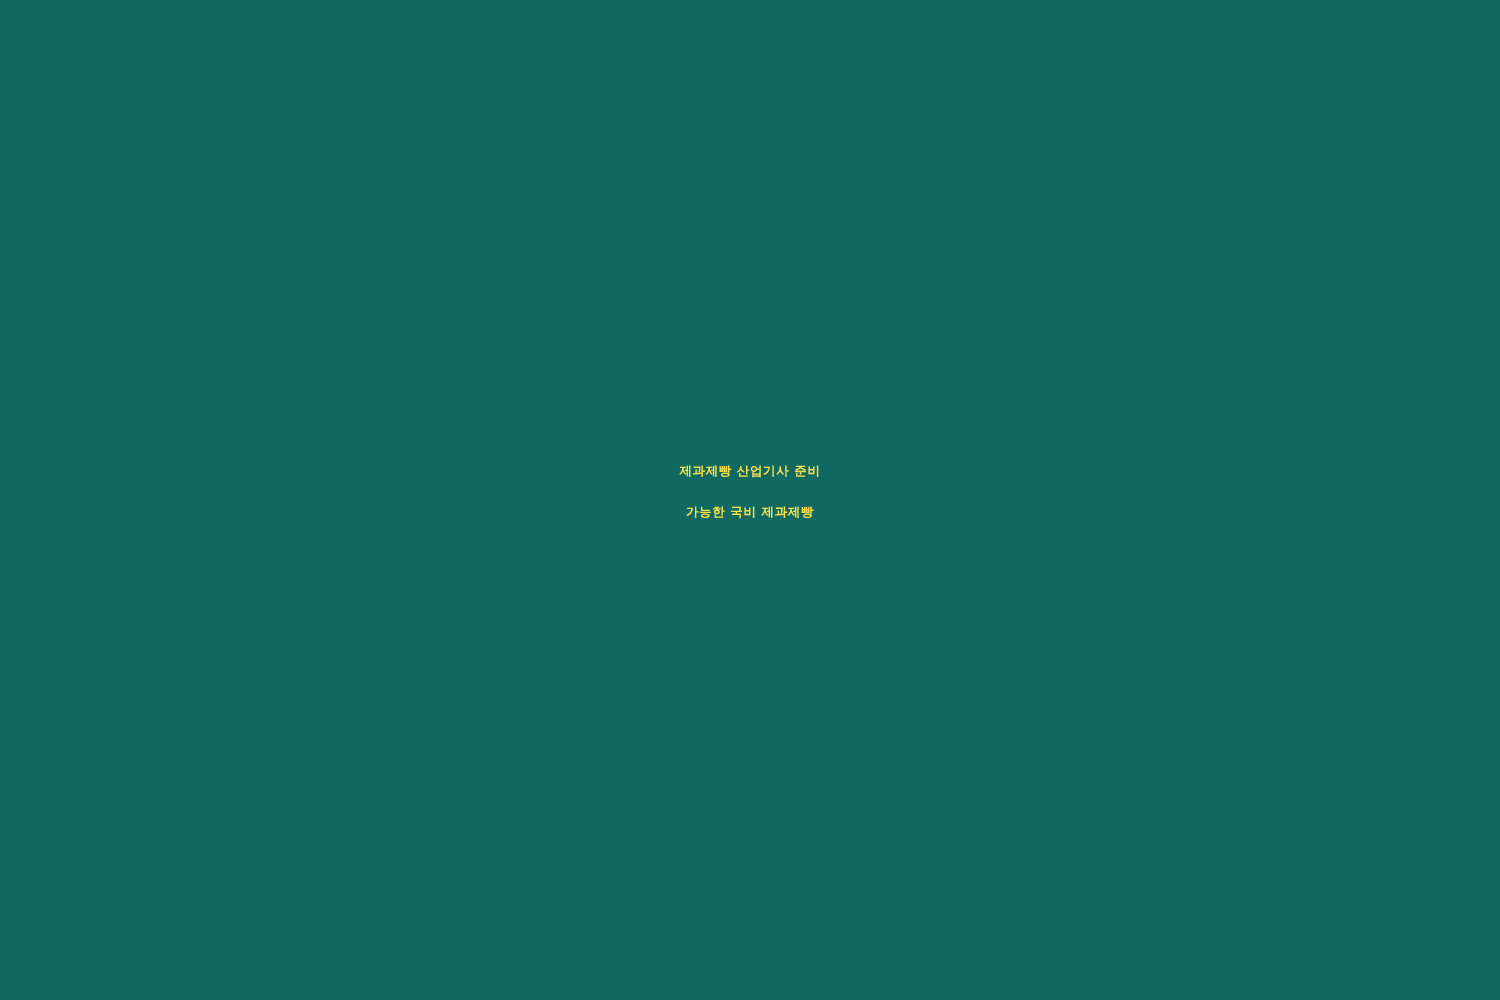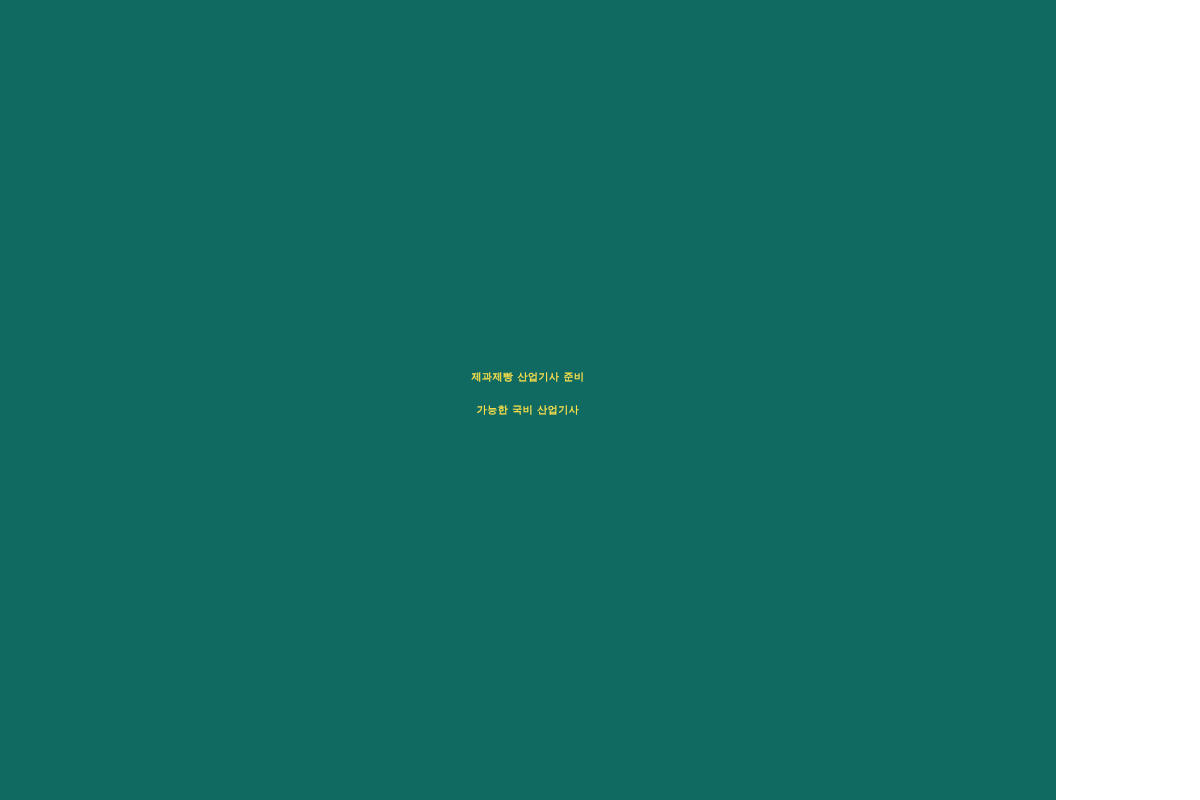--- a/index.html
+++ b/index.html
@@ -10,21 +10,21 @@
     height: 800px;
     overflow: hidden;
   }
 
   body {
     font-family: "DejaVu Sans", "Liberation Sans", sans-serif;
   }
 
   #banner {
     position: relative;
-    width: 1056px;
+    width: 1200px;
     height: 800px;
     box-sizing: border-box;
     display: flex;
     flex-direction: column;
     align-items: center;
     justify-content: center;
     background: #106A62;
     overflow: hidden;
   }
 
@@ -66,17 +66,17 @@
 </style>
 </head>
 <body>
 
 <div id="banner" style="background: rgb(16, 106, 98);">
 
   <div id="headline">
 
     <span class="headline-line line-1" style="color: rgb(250, 223, 75); font-size: 10px;">제과제빵 산업기사 준비</span>
 
-    <span class="headline-line line-2" style="color: rgb(250, 223, 75); font-size: 10px;">가능한 국비 산업기사</span>
+    <span class="headline-line line-2" style="color: rgb(250, 223, 75); font-size: 10px;">가능한 국비 제과제빵</span>
 
   </div>
 
 </div>
 
 </body></html>

